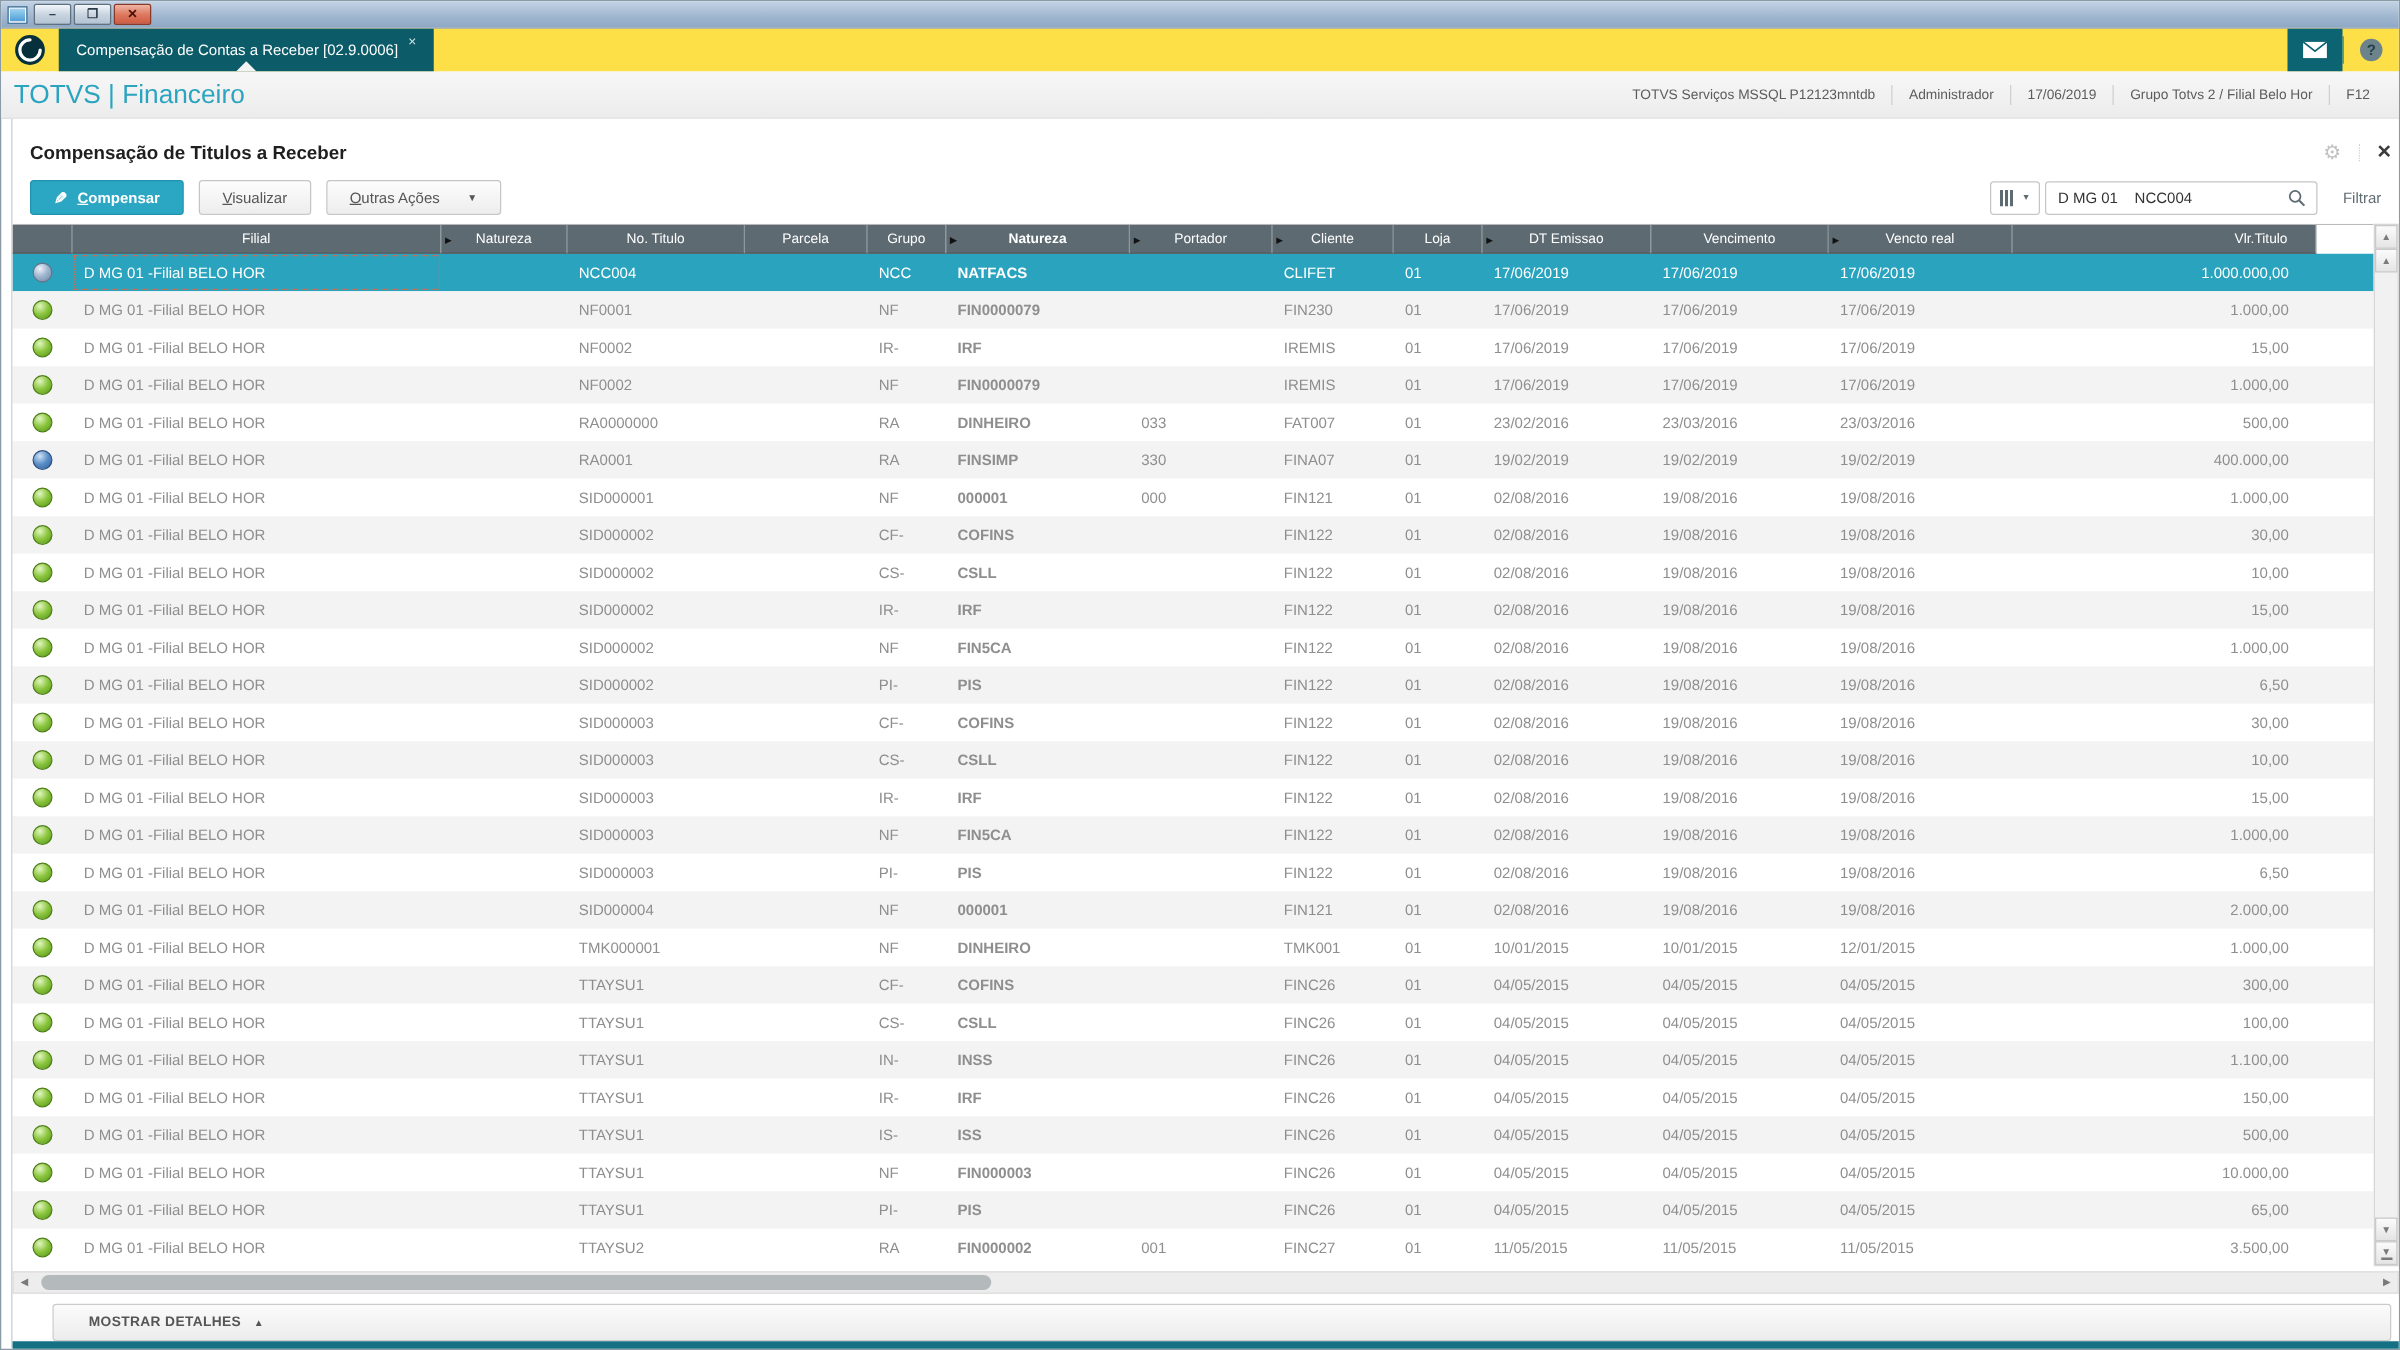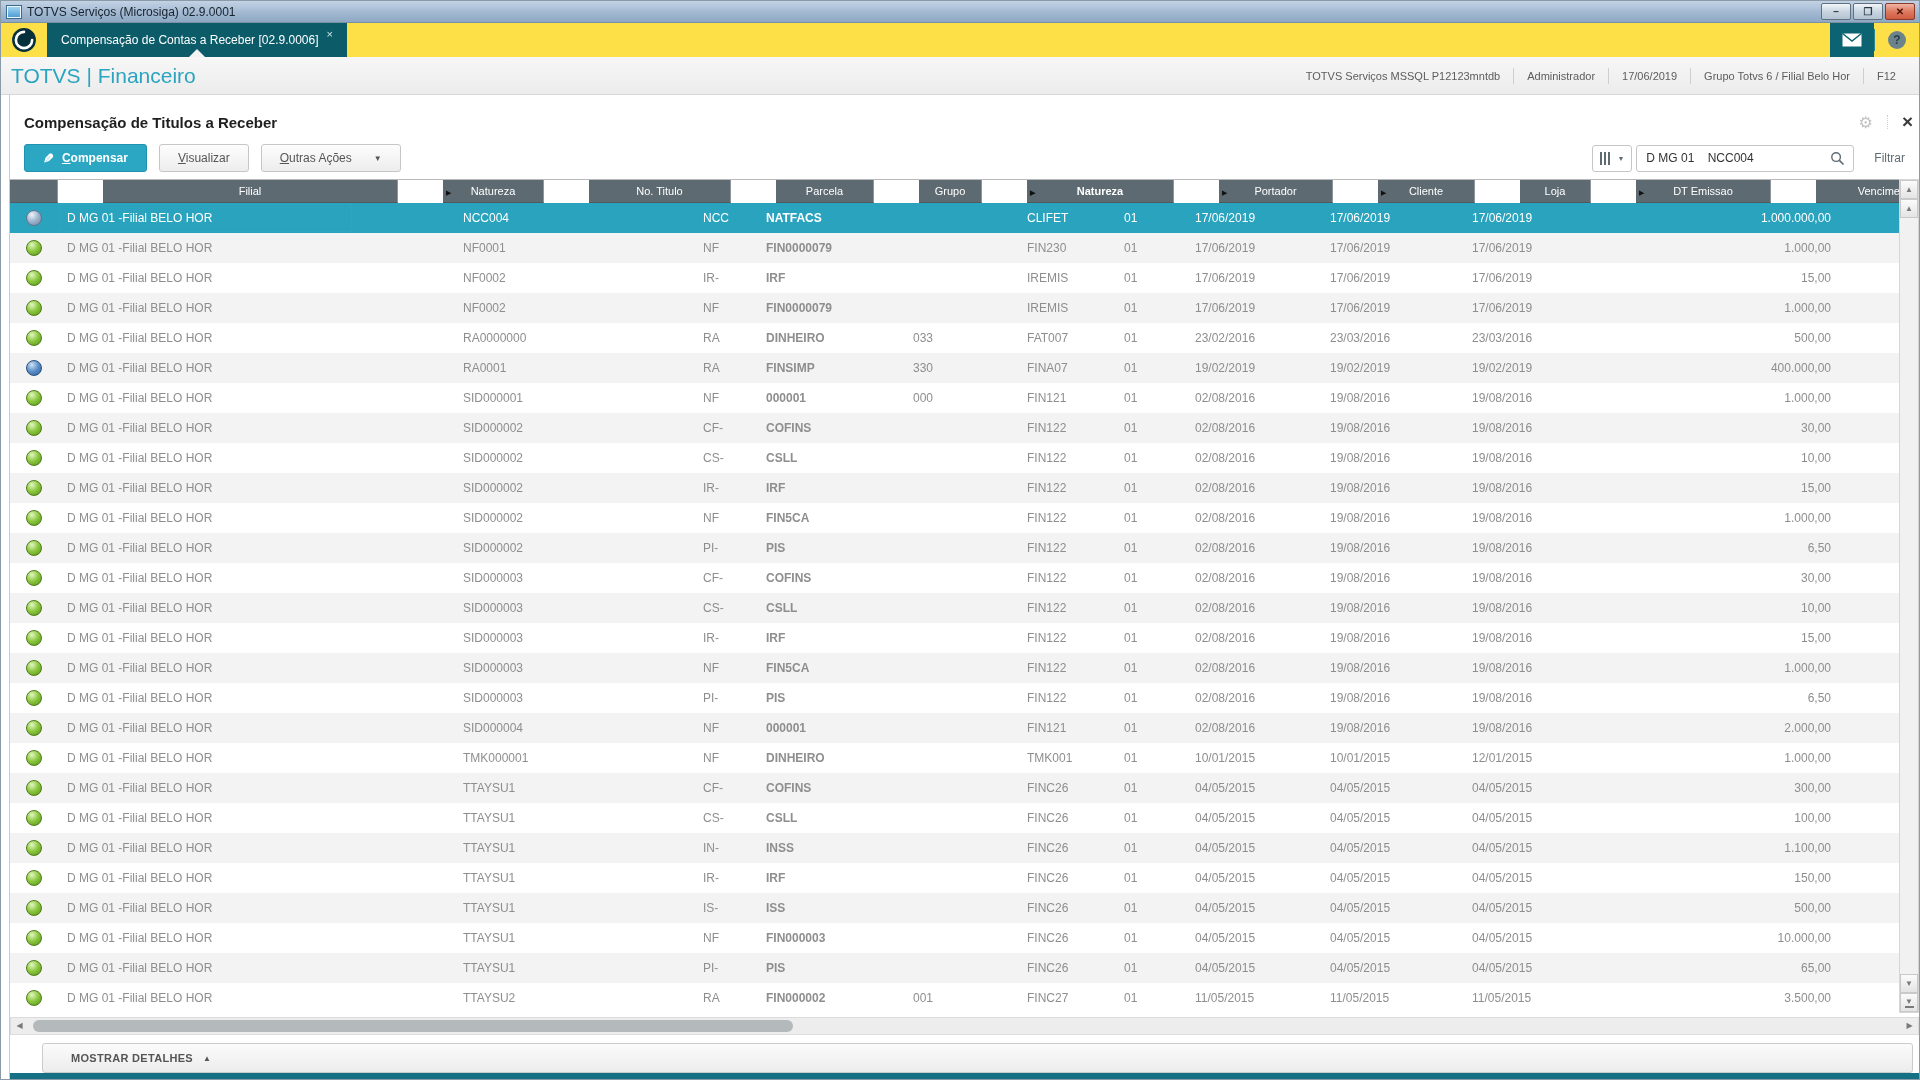--- a/index.html
+++ b/index.html
@@ -70,21 +70,21 @@
   .search-box { height:27px; width:218px; border:1px solid #c6c6c6; border-radius:3px; background:#fff;
                 margin-left:4px; display:flex; align-items:center; }
   .search-box input { border:none; outline:none; flex:1; font-size:12px; color:#333; padding:0 6px 0 9px;
                       font-family:"Liberation Sans", sans-serif; background:transparent; }
   .mag { width:15px; height:15px; margin-right:8px; flex:0 0 15px; }
   .filtrar { font-size:12px; color:#5f6b73; margin-left:20px; }
 
   
   .gridwrap { flex:0 0 834px; height:834px; display:flex; margin-top:2px; }
   .grid { flex:1; display:flex; flex-direction:column; overflow:hidden; }
-  .ghead { height:20px; flex:0 0 24px; display:flex; border-top:1px solid #b9b9b9;gap:45px; }
+  .ghead { height:20px; flex:0 0 24px; display:flex; border-top:1px solid #b9b9b9; }
   .hcell { position:relative; background:#5d6a71; color:#fff; font-size:11px; line-height:23px;
            text-align:center; border-right:1px solid #8d979c; border-bottom:1px solid #4e5a60;
            white-space:nowrap; overflow:hidden; }
   .harrow { position:absolute; left:3px; top:1px; font-size:7px; color:#111; }
   .hfill { flex:1; background:#fff; }
   .gbody { flex:1; display:flex; flex-direction:column; }
   .grow { height:30px; flex:0 0 30px; display:flex; background:#fff; color:#8e8e8e; font-size:12px; }
   .grow.alt { background:#f3f3f3; }
   .grow.sel { background:#2aa3be; color:#fff; }
   .cell { line-height:30px; padding-left:9px; white-space:nowrap; overflow:hidden; }
@@ -131,21 +131,20 @@
   .footer-caret { font-size:8px; color:#555; }
   .bottomstrip { flex:1; background:#fff; border-bottom:6px solid #157083; }
 </style>
 </head>
 <body>
 
 <div class="app">
 
   <div class="titlebar">
     <span class="win-icon"></span>
-    <span class="titlebar-text">TOTVS Serviços (Microsiga) 02.9.0001</span>
     <span class="winbtns">
       <span class="winbtn">–</span>
       <span class="winbtn">❐</span>
       <span class="winbtn close">✕</span>
     </span>
   </div>
 
   <div class="tabbar">
     <div class="logo-wrap">
       <svg width="26" height="26" viewBox="0 0 24 24">
@@ -174,21 +173,21 @@
 
   <div class="appheader">
     <span class="brand">TOTVS | Financeiro</span>
     <span class="header-info">
       <span class="hi-item">TOTVS Serviços MSSQL P12123mntdb</span>
       <span class="hi-div"></span>
       <span class="hi-item">Administrador</span>
       <span class="hi-div"></span>
       <span class="hi-item">17/06/2019</span>
       <span class="hi-div"></span>
-      <span class="hi-item">Grupo Totvs 6 / Filial Belo Hor</span>
+      <span class="hi-item">Grupo Totvs 2 / Filial Belo Hor</span>
       <span class="hi-div"></span>
       <span class="hi-item">F12</span>
     </span>
   </div>
 
   <div class="page">
 
     <div class="pagehead">
       <span class="page-title">Compensação de Titulos a Receber</span>
       <span class="pagehead-right">

